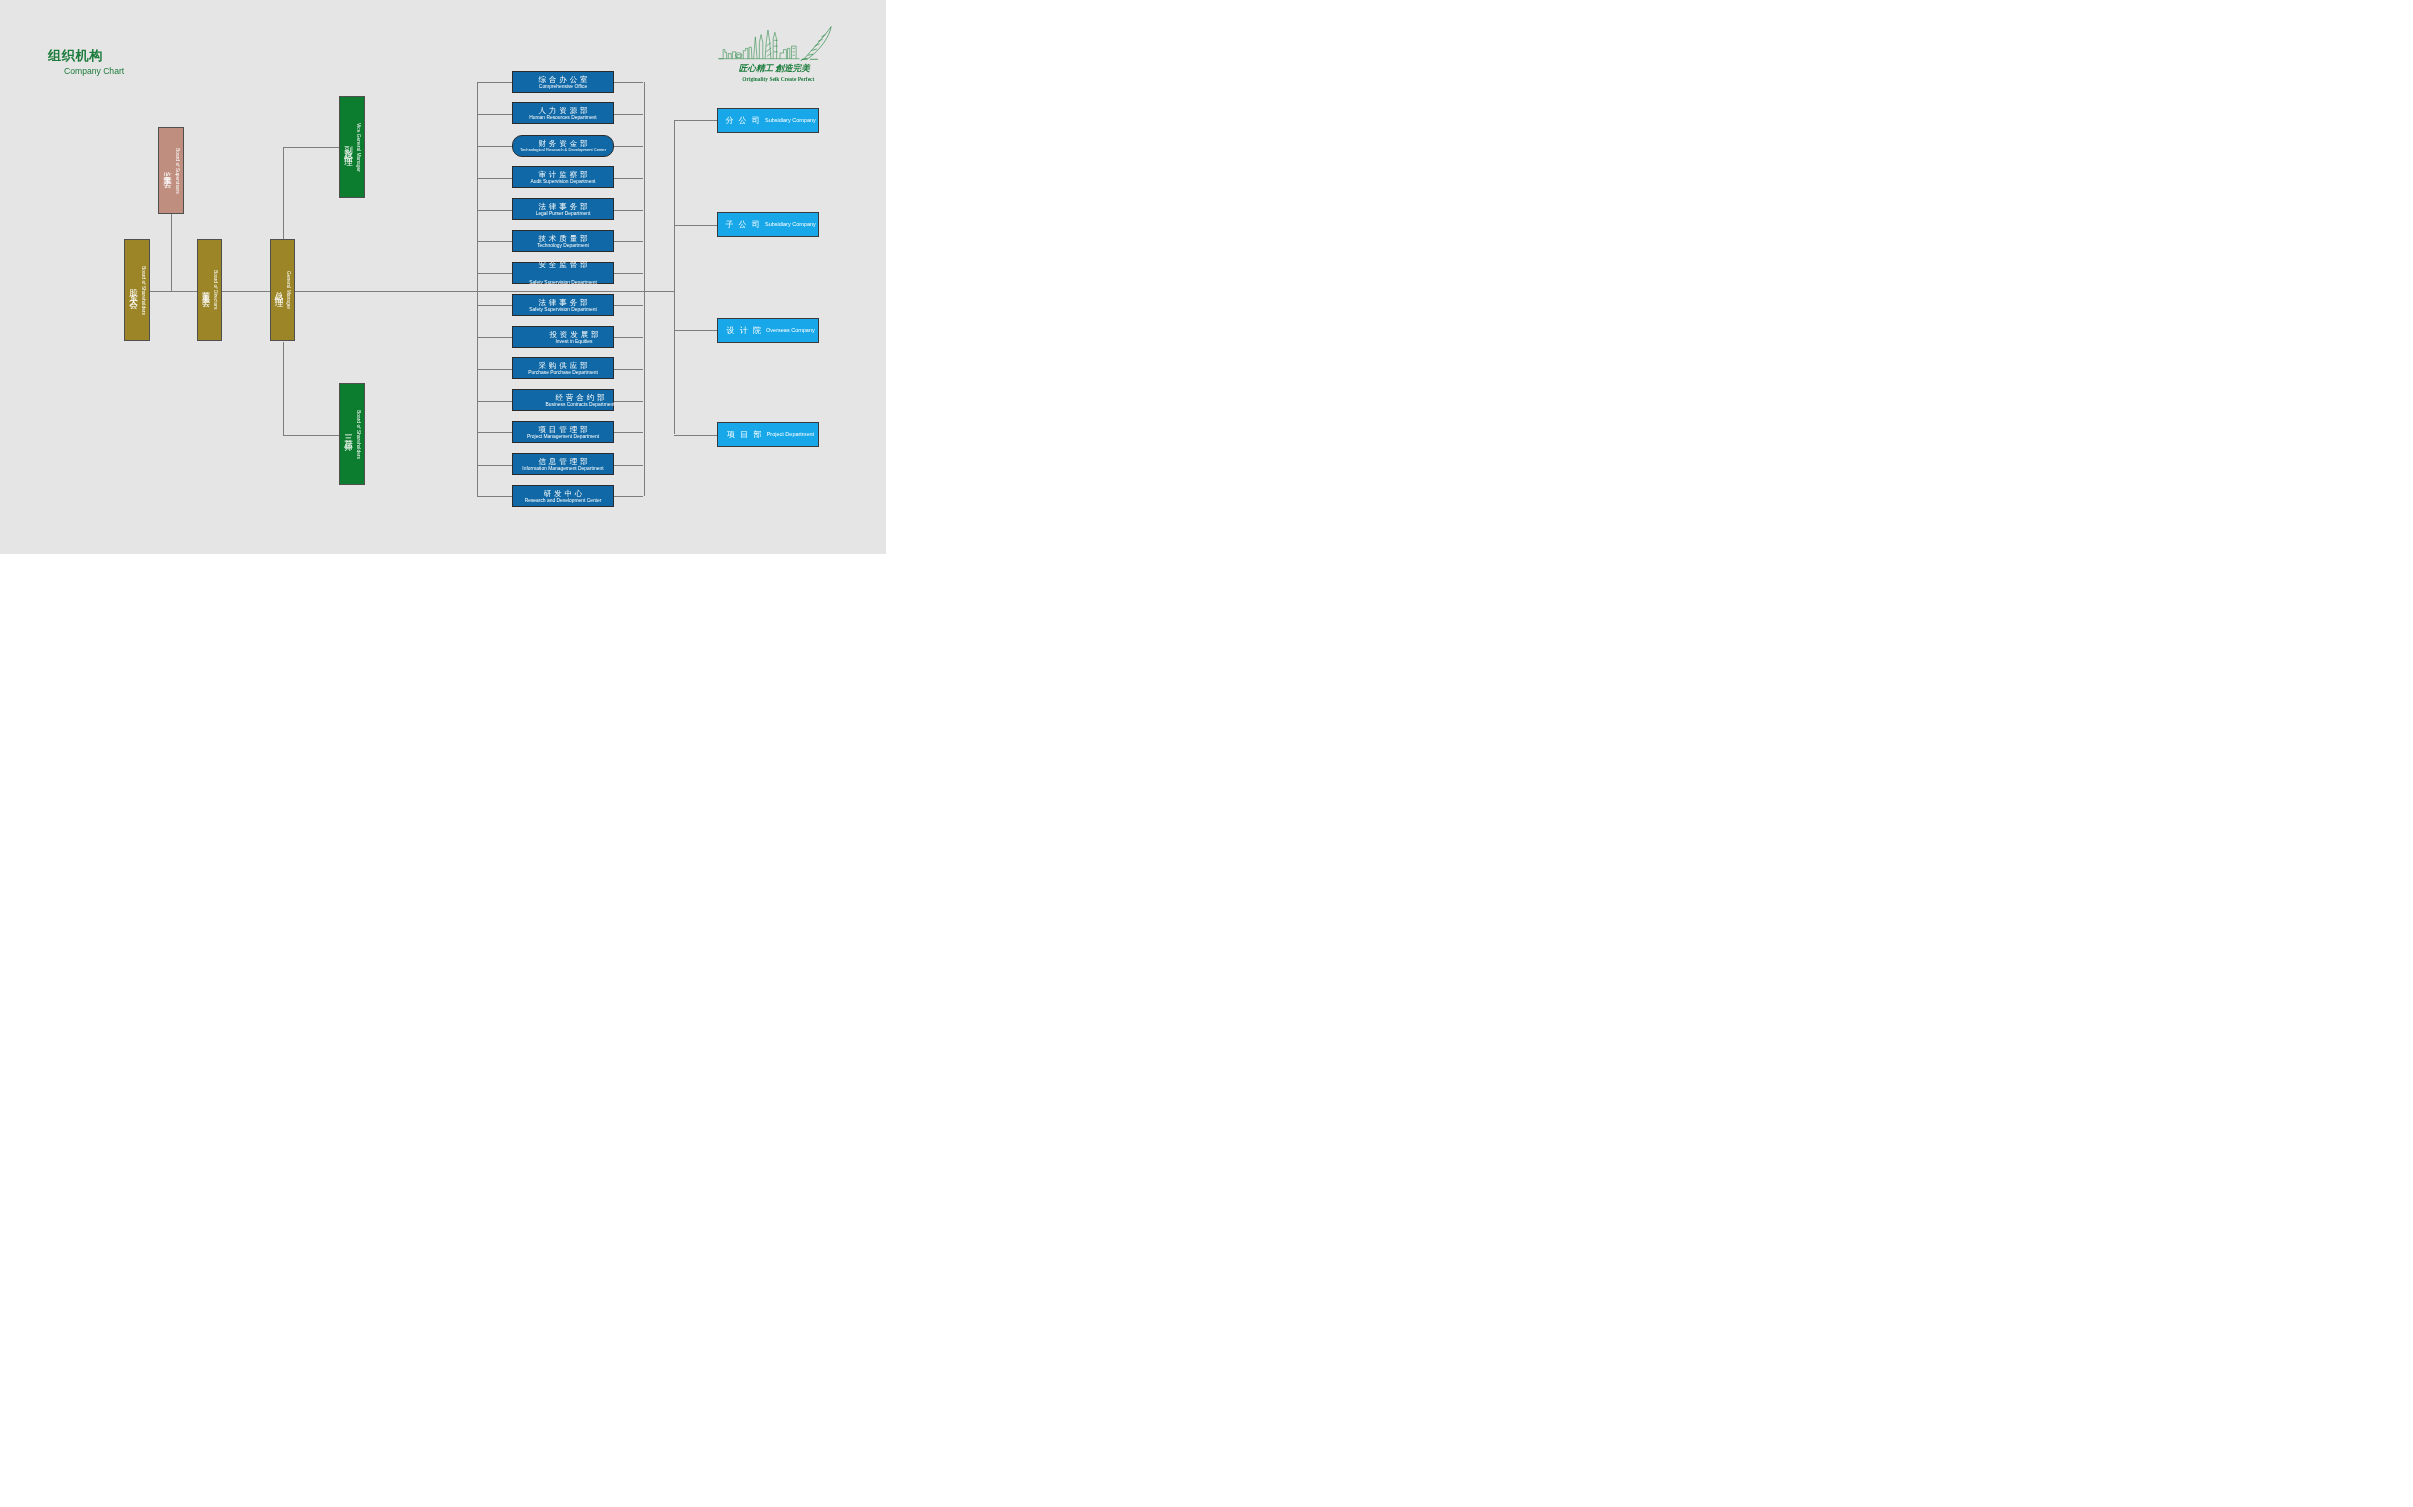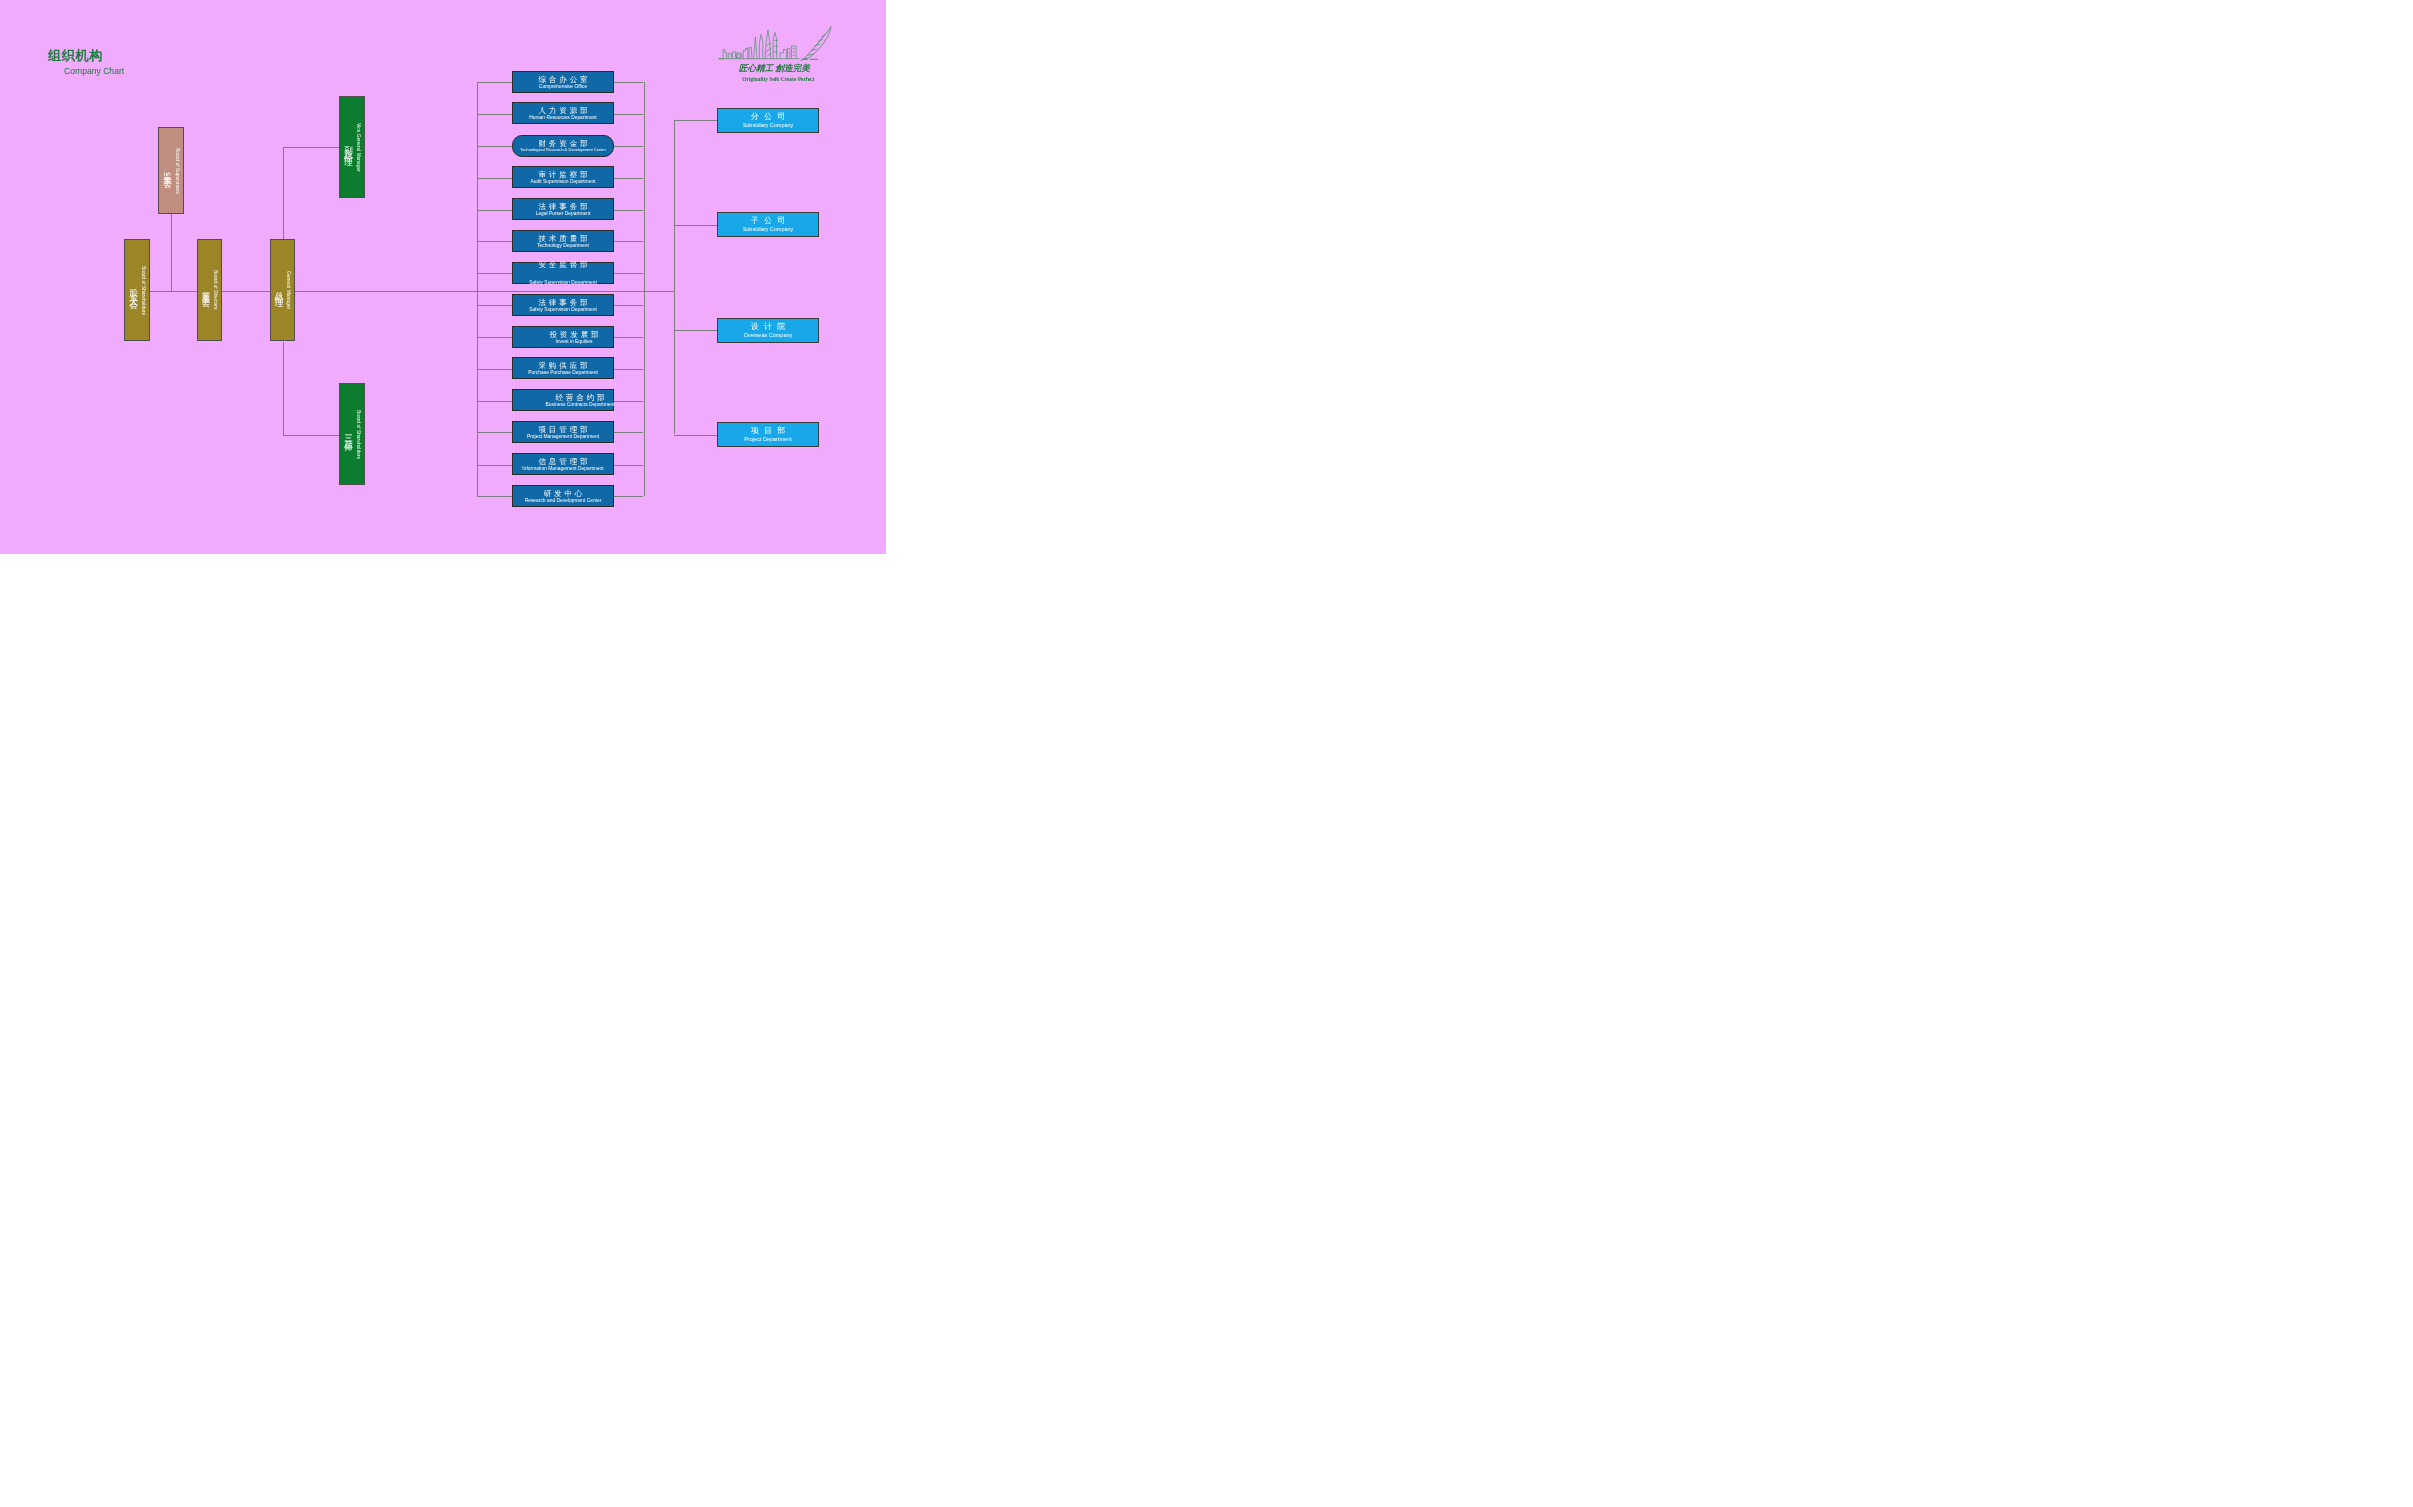--- a/index.html
+++ b/index.html
@@ -1,17 +1,17 @@
 <!DOCTYPE html>
 <html style="font-size:9.2px"><head>
 <meta charset="utf-8">
 <style>
   html,body { margin:0; padding:0; background:#fff; }
   #canvas {
-    position:relative; width:886px; height:554px; background:#f0abfc;
+    position:relative; width:886px; height:554px; background:#e5e5e5;
     font-family:"Liberation Sans", sans-serif; overflow:hidden;
   }
   
   .page-title { position:absolute; left:48px; top:47px; color:#1b7b3a; }
   .page-title .cn { font-size:13.2px; font-weight:bold; letter-spacing:0.6px; }
   .page-title .en { font-size:8.6px; margin-left:16px; margin-top:1.2px; }
   
   .hline, .vline { position:absolute; background:#7d7d7d; }
   .hline { height:0.6px; }
   .vline { width:0.6px; }
@@ -37,21 +37,21 @@
     display:flex; flex-direction:column; align-items:center; justify-content:center;
     color:#fff; text-align:center;
   }
   .dept .cn { font-size:7.5px; letter-spacing:2.9px; text-indent:2.9px; line-height:1.2; }
   .dept .en { font-size:4.9px; line-height:1.15; white-space:nowrap; }
   .dept.small-en .en { font-size:4.1px; }
   
   .sub {
     position:absolute; left:717px; width:102px; height:25px;
     background:#18a8e9; border:0.6px solid #3a3a3a; box-sizing:border-box;
-    display:flex; flex-direction:column; align-items:center; justify-content:center;
+    display:flex; flex-direction:row; align-items:center; justify-content:center;
     color:#fff; text-align:center;
   }
   .sub .cn { font-size:8px; letter-spacing:5.2px; text-indent:5.2px; line-height:1.25; }
   .sub .en { font-size:5.5px; line-height:1.1; white-space:nowrap; }
   
   .logo { position:absolute; left:718px; top:23px; width:135px; height:68px; }
 </style>
 </head>
 <body>
 

